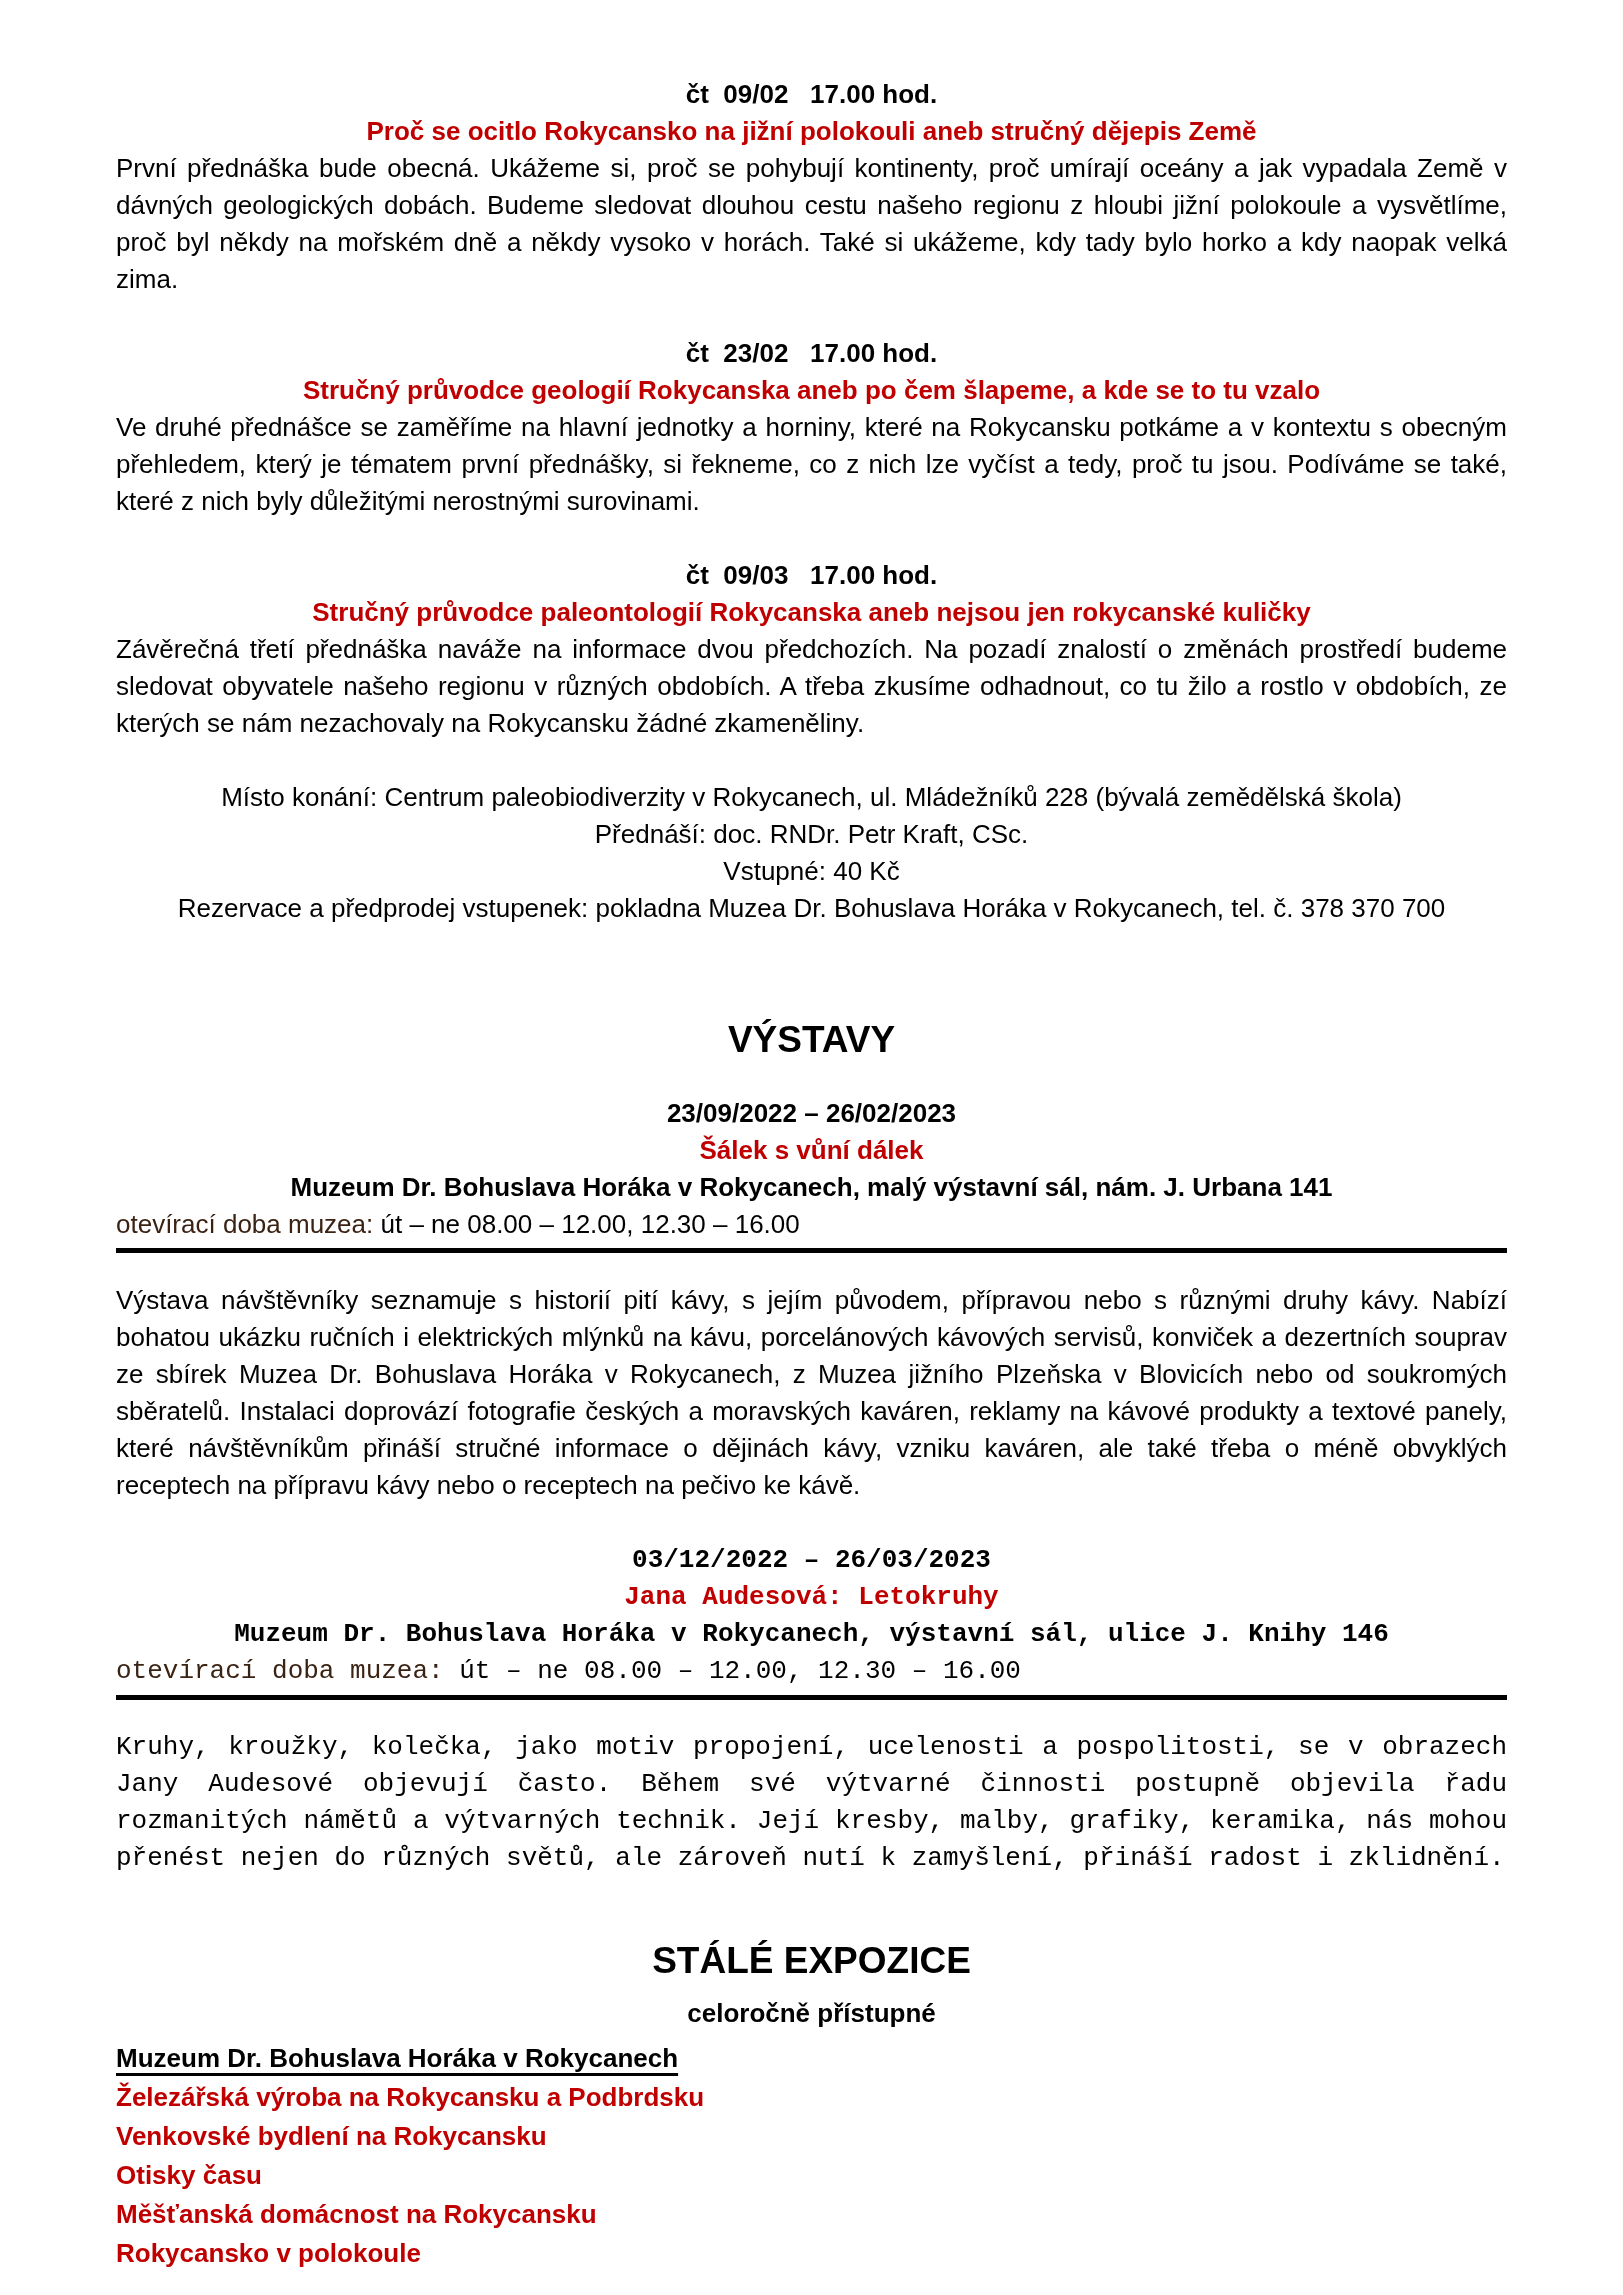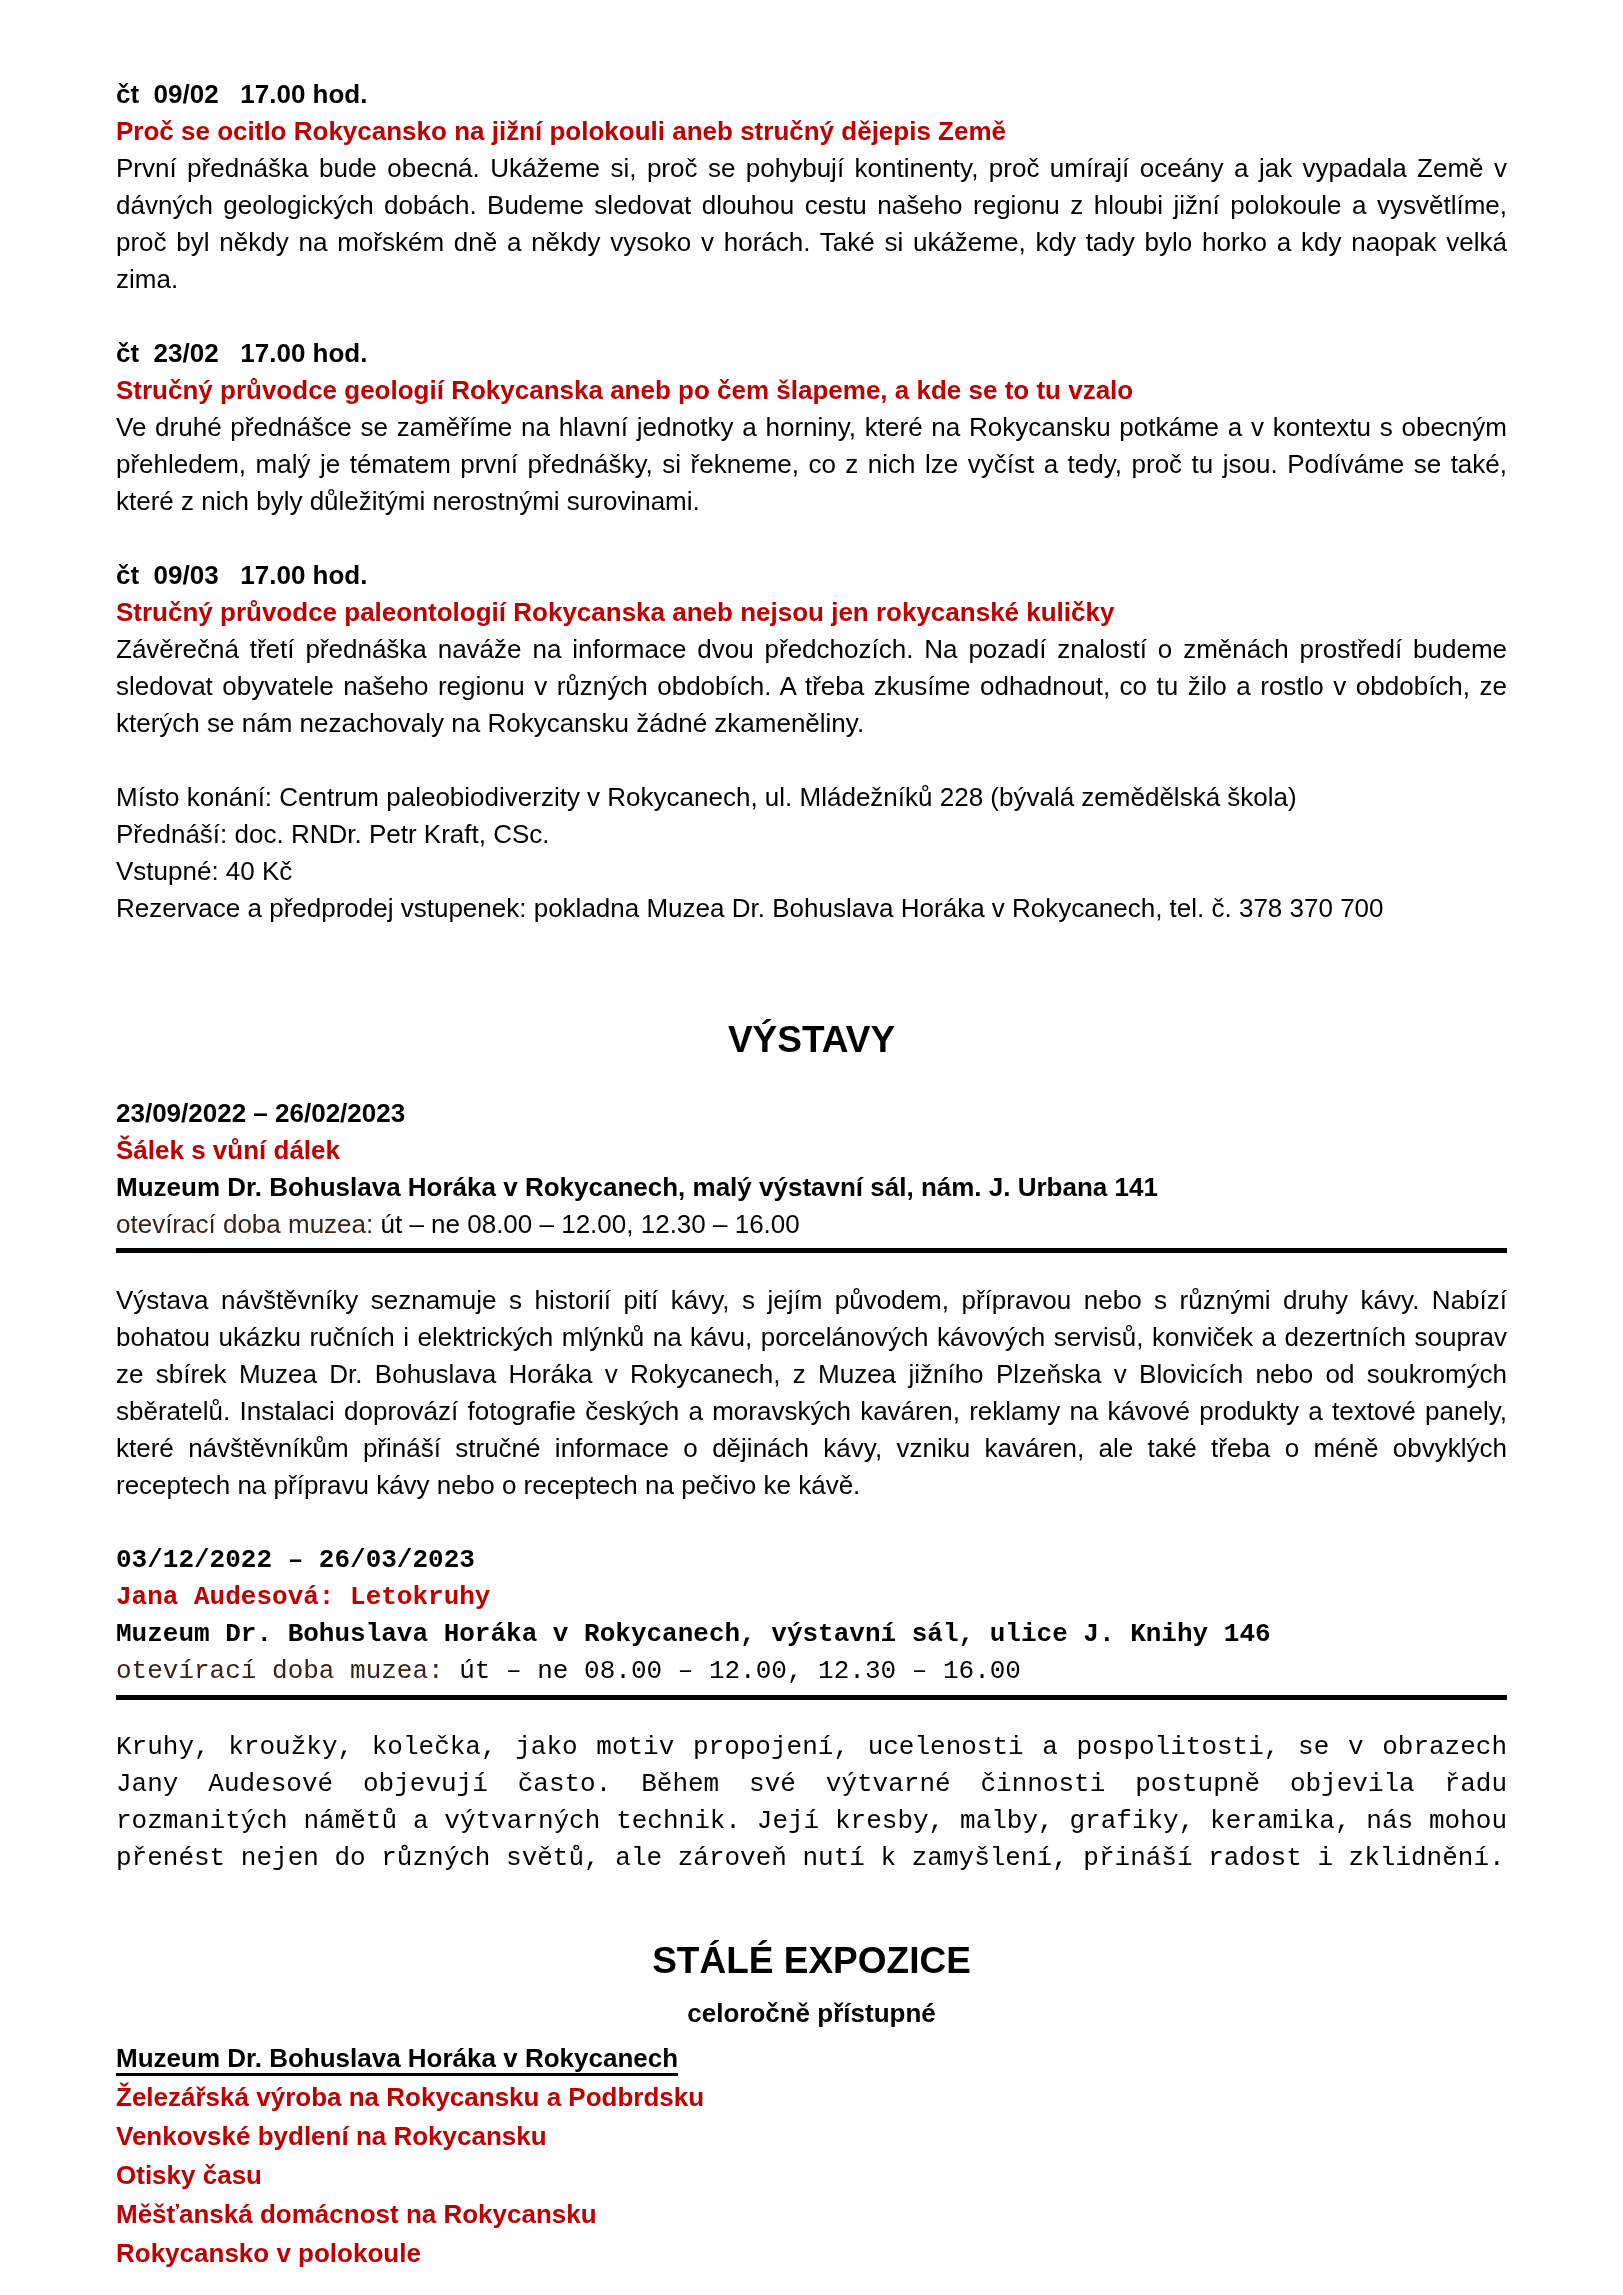--- a/index.html
+++ b/index.html
@@ -17,20 +17,21 @@
   .page {
     box-sizing: border-box;
     width: 1623px;
     height: 2295px;
     padding: 76px 116px 0 116px;
   }
   .line {
     font-size: 26px;
     line-height: 37px;
     white-space: pre-wrap;
+    text-align: center;
   }
   .bold { font-weight: bold; }
   .red  { color: #C00000; font-weight: bold; }
   .brown { color: #3B2314; }
   .desc {
     font-size: 26px;
     line-height: 37px;
     text-align: justify;
     text-align-last: left;
     margin: 0 0 37px 0;
@@ -84,21 +85,21 @@
 
   <section class="lecture">
     <div class="line bold">čt  09/02   17.00 hod.</div>
     <div class="line red">Proč se ocitlo Rokycansko na jižní polokouli aneb stručný dějepis Země</div>
     <p class="desc">První přednáška bude obecná. Ukážeme si, proč se pohybují kontinenty, proč umírají oceány a jak vypadala Země v dávných geologických dobách. Budeme sledovat dlouhou cestu našeho regionu z hloubi jižní polokoule a vysvětlíme, proč byl někdy na mořském dně a někdy vysoko v horách. Také si ukážeme, kdy tady bylo horko a kdy naopak velká zima.</p>
   </section>
 
   <section class="lecture">
     <div class="line bold">čt  23/02   17.00 hod.</div>
     <div class="line red">Stručný průvodce geologií Rokycanska aneb po čem šlapeme, a kde se to tu vzalo</div>
-    <p class="desc">Ve druhé přednášce se zaměříme na hlavní jednotky a horniny, které na Rokycansku potkáme a v kontextu s obecným přehledem, malý je tématem první přednášky, si řekneme, co z nich lze vyčíst a tedy, proč tu jsou. Podíváme se také, které z nich byly důležitými nerostnými surovinami.</p>
+    <p class="desc">Ve druhé přednášce se zaměříme na hlavní jednotky a horniny, které na Rokycansku potkáme a v kontextu s obecným přehledem, který je tématem první přednášky, si řekneme, co z nich lze vyčíst a tedy, proč tu jsou. Podíváme se také, které z nich byly důležitými nerostnými surovinami.</p>
   </section>
 
   <section class="lecture">
     <div class="line bold">čt  09/03   17.00 hod.</div>
     <div class="line red">Stručný průvodce paleontologií Rokycanska aneb nejsou jen rokycanské kuličky</div>
     <p class="desc">Závěrečná třetí přednáška naváže na informace dvou předchozích. Na pozadí znalostí o změnách prostředí budeme sledovat obyvatele našeho regionu v různých obdobích. A třeba zkusíme odhadnout, co tu žilo a rostlo v obdobích, ze kterých se nám nezachovaly na Rokycansku žádné zkameněliny.</p>
   </section>
 
   <section class="info-block">
     <div class="line">Místo konání: Centrum paleobiodiverzity v Rokycanech, ul. Mládežníků 228 (bývalá zemědělská škola)</div>

